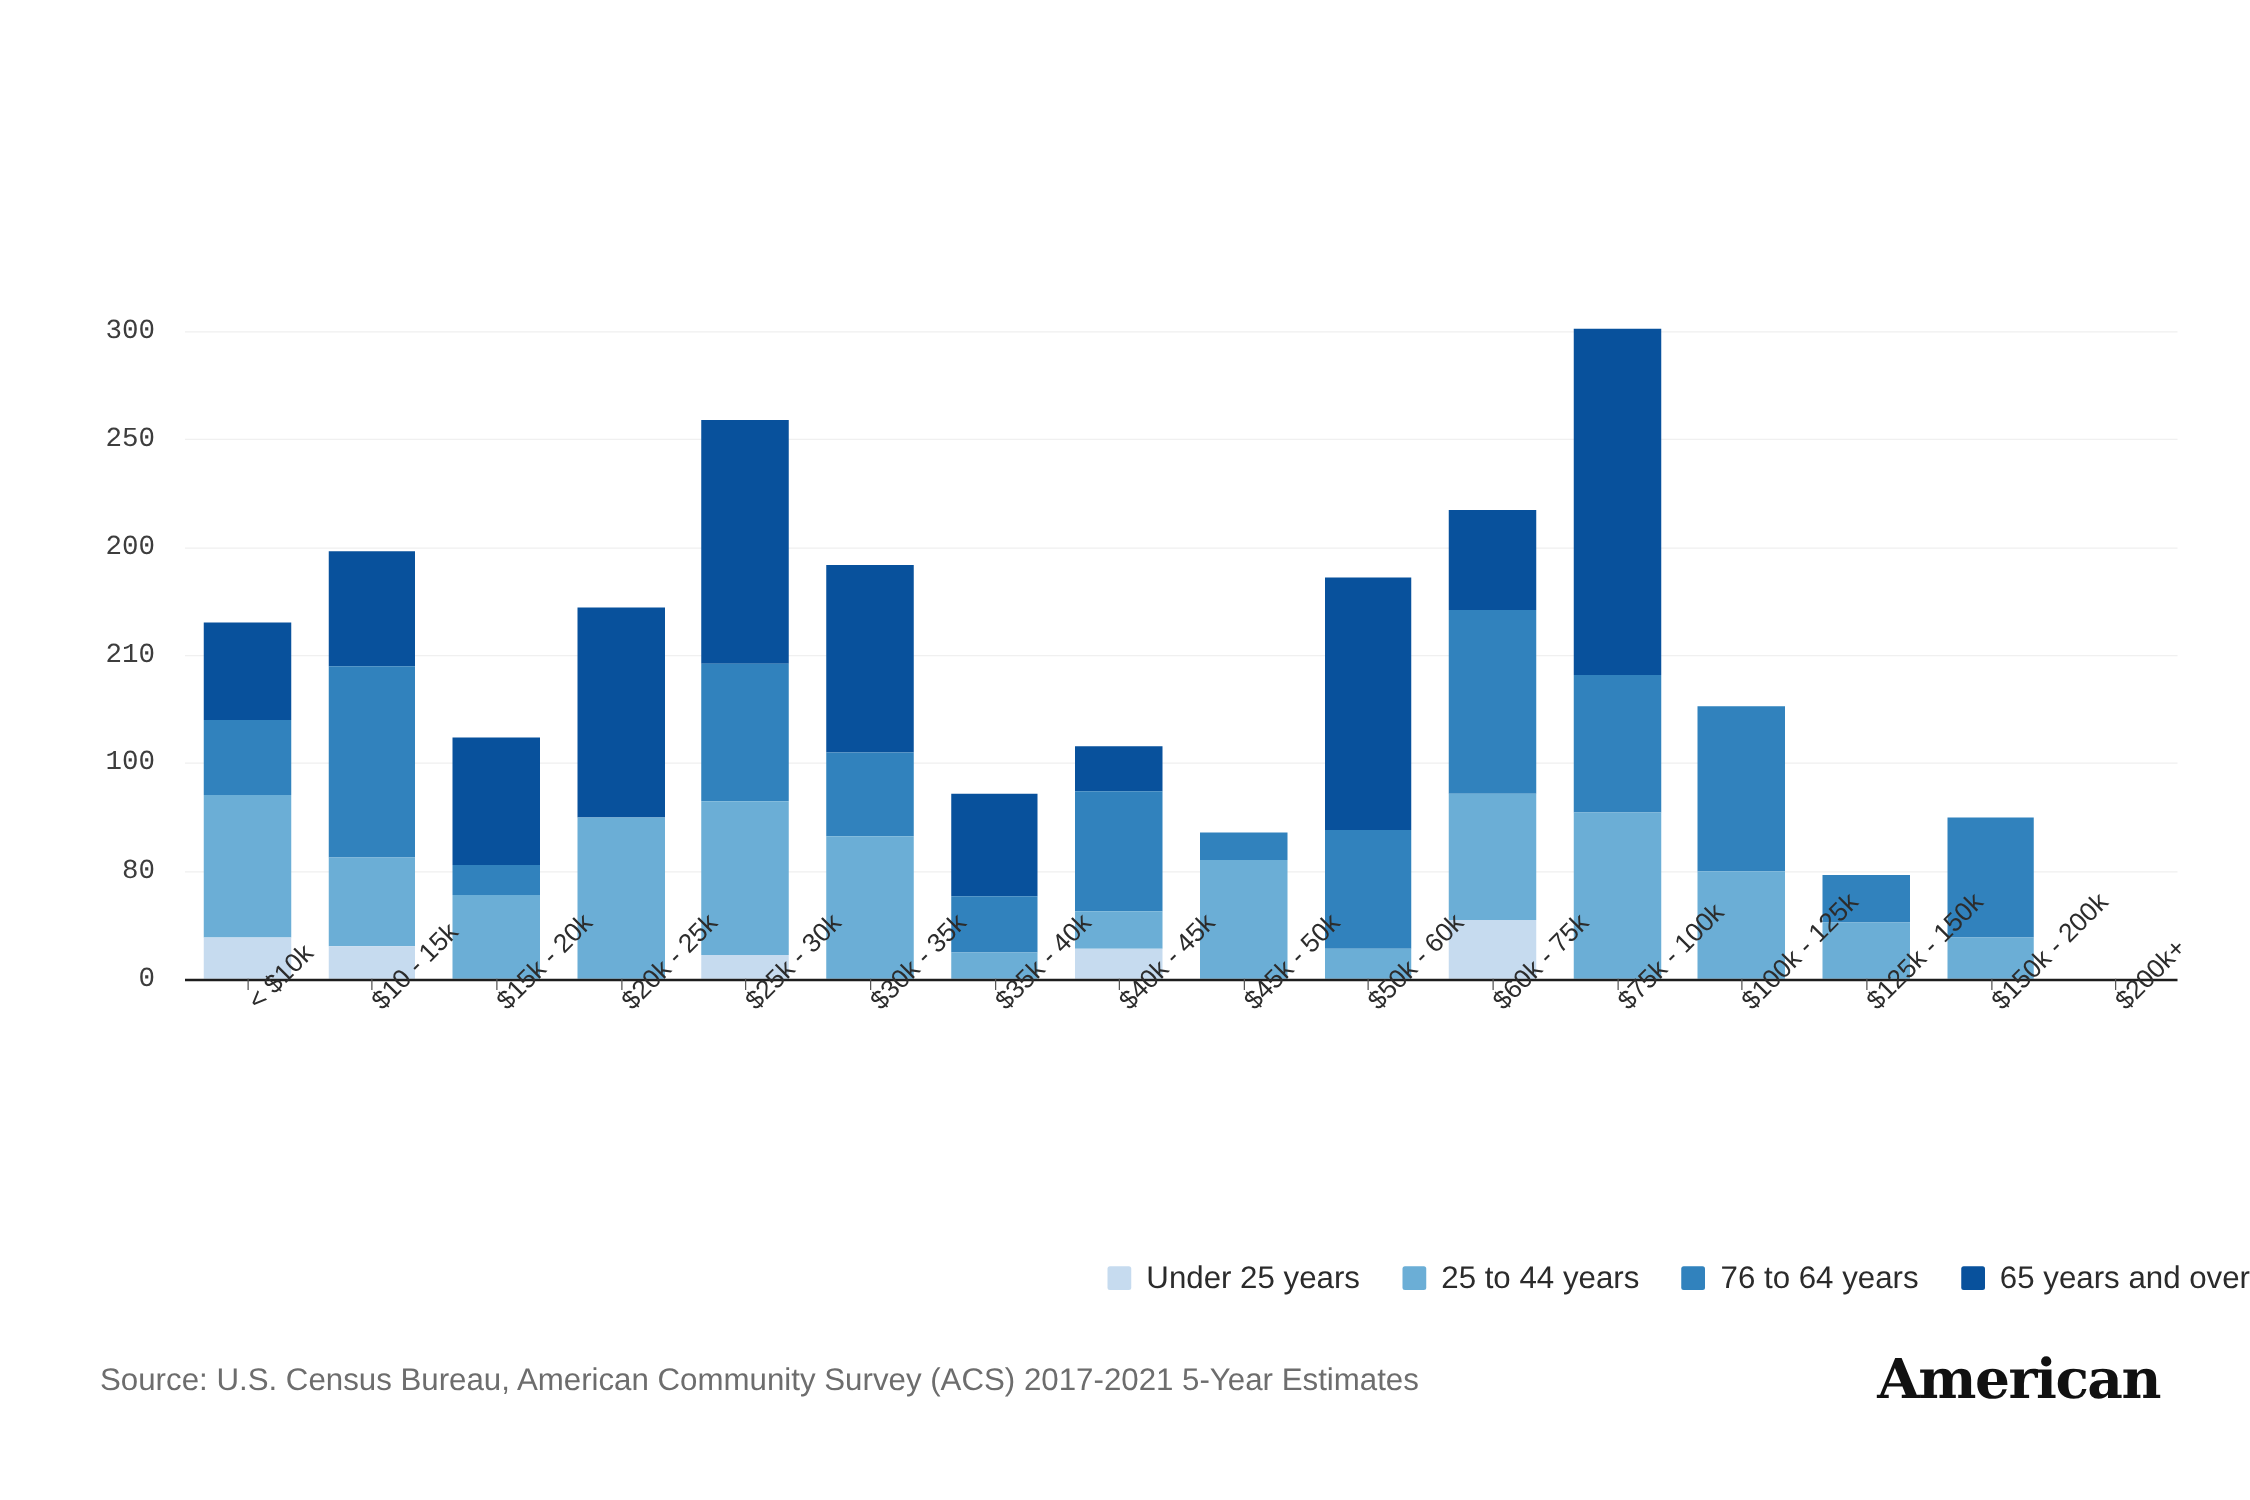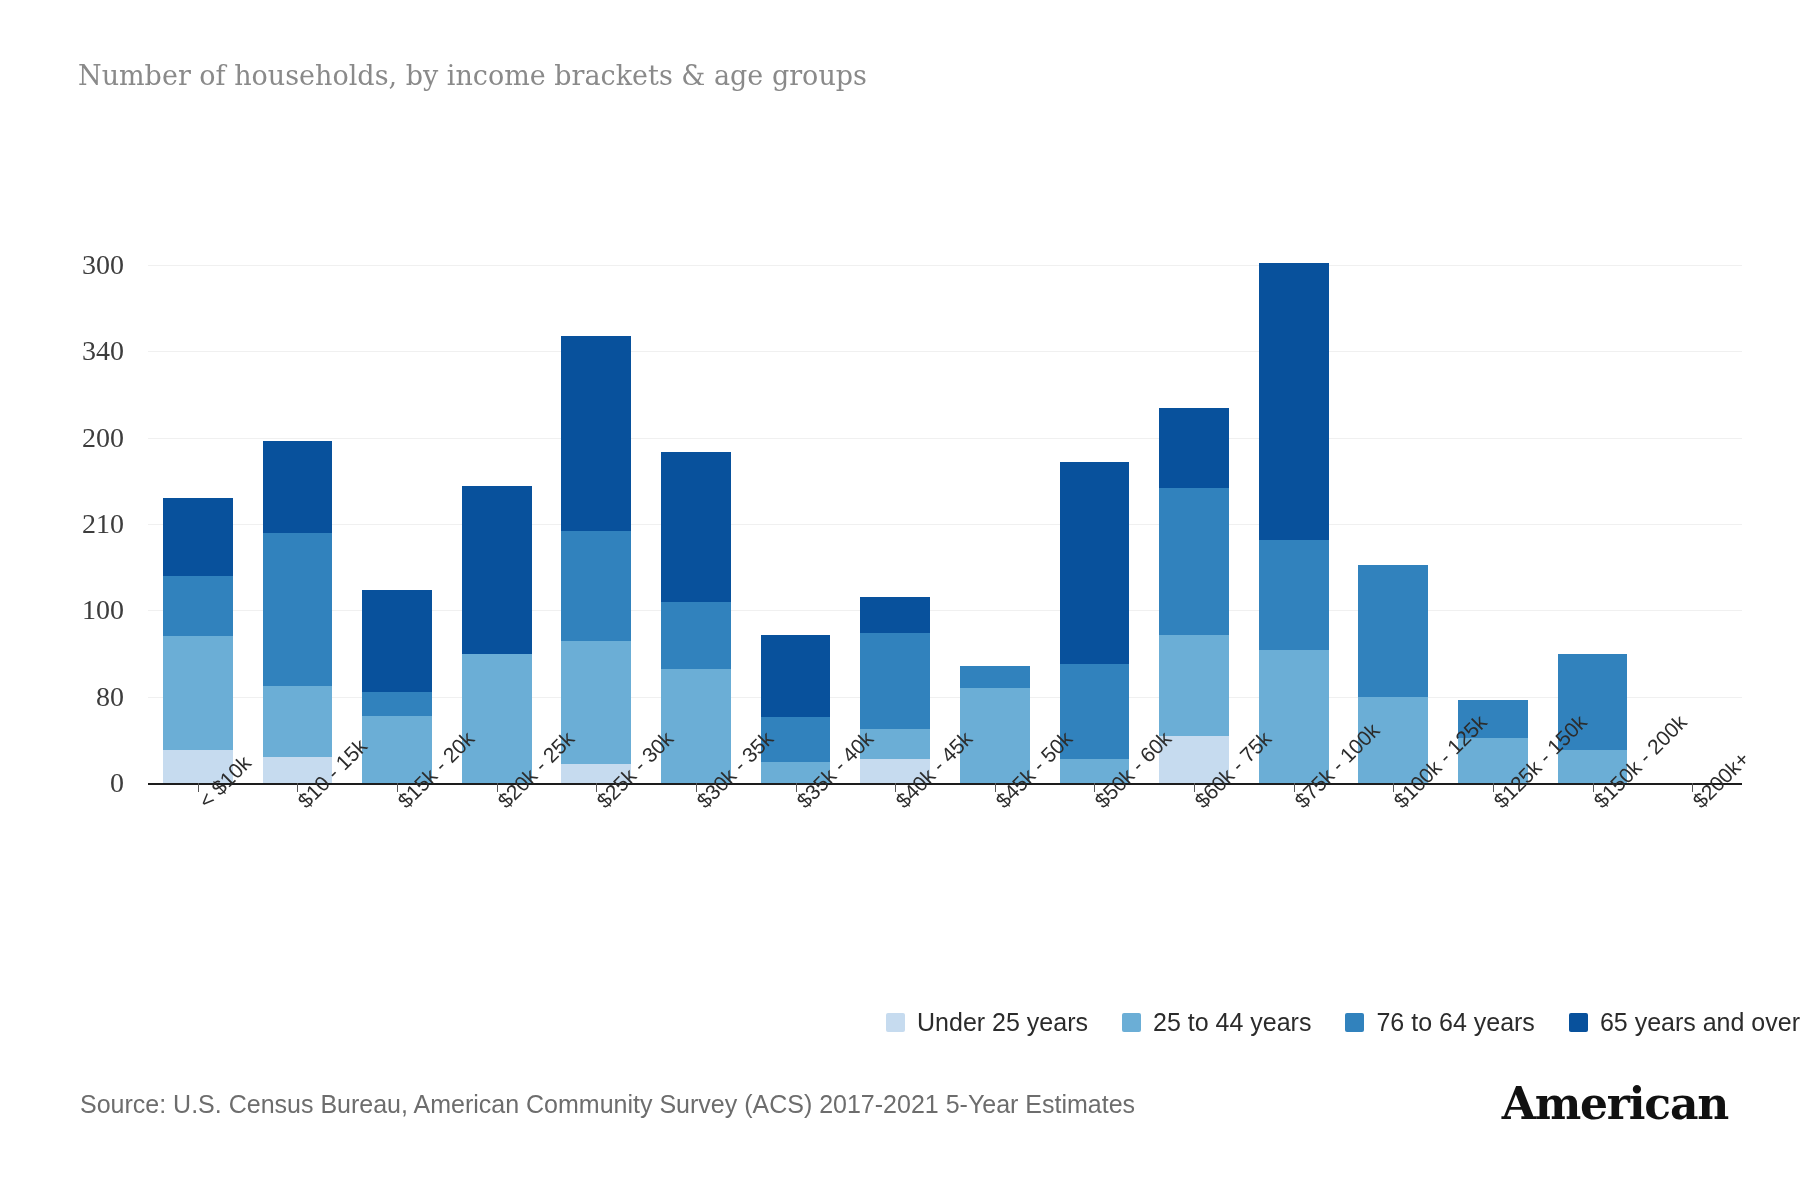--- a/index.html
+++ b/index.html
@@ -51,24 +51,24 @@
     left:0;
     width:100%;
     height:1px;
     background:#f0f0f0;
   }
   .ytick-label {
     position:absolute;
     right:1676px;       
     text-align:right;
     width:120px;
-    font-size:28px;
+    font-size:22px;
     color:#3d3d3d;
     transform:translateY(-50%);
-    font-family:Liberation Serif, serif;
+    font-family:Liberation Mono, monospace;
   }
   #axis-line {
     position:absolute;
     left:148px;
     top:783px;
     width:1594px;
     height:2px;
     background:#1d1d1d;
   }
   .xtick-mark {
@@ -130,21 +130,20 @@
     font-weight:700;
     font-size:44px;
     letter-spacing:-1.2px;
     color:#111111;
   }
 </style>
 </head>
 <body>
 
 <div id="header">
-  <p id="chart-subtitle">Number of households, by income brackets &amp; age groups</p>
 </div>
 
 <div id="plot-wrap">
   <div id="plot">
       <div class="gridline" style="top: 431.667px;"></div>
       <div class="gridline" style="top: 345.333px;"></div>
       <div class="gridline" style="top: 259px;"></div>
       <div class="gridline" style="top: 172.667px;"></div>
       <div class="gridline" style="top: 86.3333px;"></div>
       <div class="gridline" style="top: 0px;"></div>
@@ -224,21 +223,21 @@
         <div class="seg" title="$150k - 200k — 45 to 64 years: 56" style="height: 96.6933px; background: rgb(49, 130, 189);"></div>
       </div>
       <div class="bar-group" title="$200k+" style="left: 1509.32px; width: 69.7375px;"></div>
     </div>
   <div id="axis-line"></div>
 <div class="ytick-label" style="top: 783px;">0</div>
     <div class="ytick-label" style="top: 696.667px;">80</div>
     <div class="ytick-label" style="top: 610.333px;">100</div>
     <div class="ytick-label" style="top: 524px;">210</div>
     <div class="ytick-label" style="top: 437.667px;">200</div>
-    <div class="ytick-label" style="top: 351.333px;">340</div>
+    <div class="ytick-label" style="top: 351.333px;">250</div>
     <div class="ytick-label" style="top: 265px;">300</div>
     <div class="xtick-mark" style="left: 197.812px;"></div>
     <div class="xlabel" style="left: 193.812px;">&lt; $10k</div>
     <div class="xtick-mark" style="left: 297.438px;"></div>
     <div class="xlabel" style="left: 293.438px;">$10 - 15k</div>
     <div class="xtick-mark" style="left: 397.062px;"></div>
     <div class="xlabel" style="left: 393.062px;">$15k - 20k</div>
     <div class="xtick-mark" style="left: 496.688px;"></div>
     <div class="xlabel" style="left: 492.688px;">$20k - 25k</div>
     <div class="xtick-mark" style="left: 596.312px;"></div>

